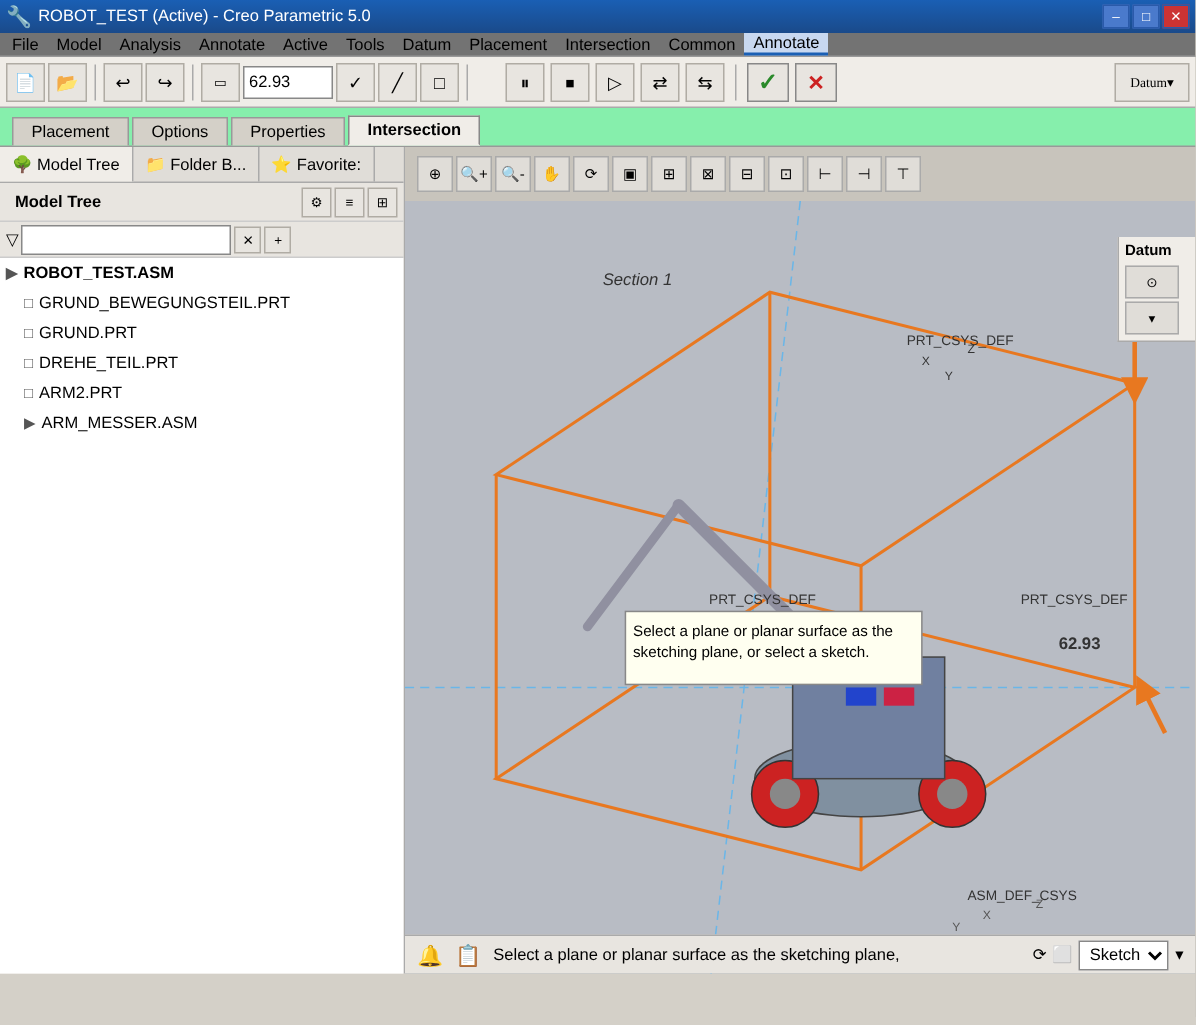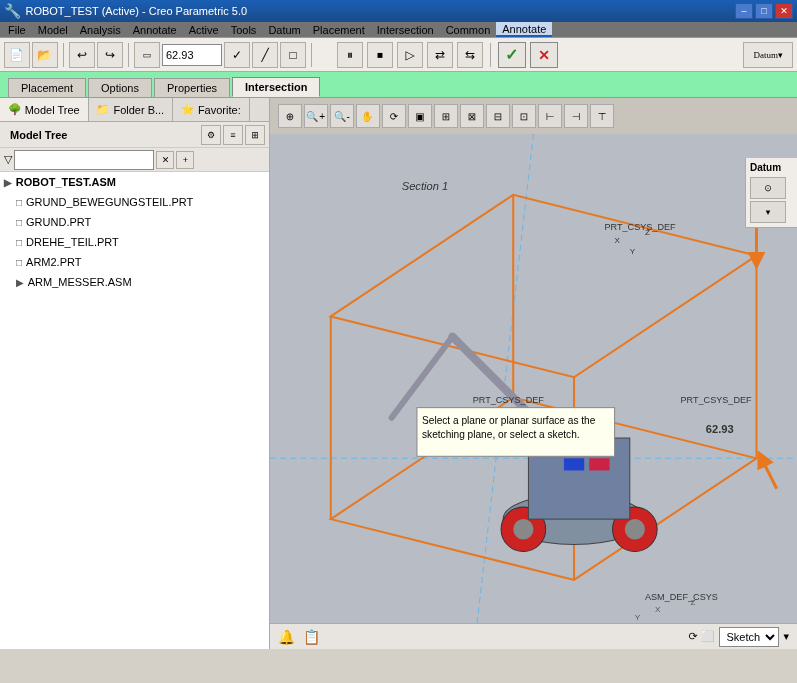--- a/index.html
+++ b/index.html
@@ -455,20 +455,21 @@
 
     <div class="datum-panel">
       <div style="font-size:10px; font-weight:bold; margin-bottom:4px;">Datum</div>
       <div class="vp-btn" style="margin-bottom:2px; font-size:9px; width:36px; height:22px;">⊙</div>
       <div class="vp-btn" style="font-size:9px; width:36px; height:22px;">▾</div>
     </div>
 
     <div class="status-bar">
       <span style="font-size:14px;">🔔</span>
       <span style="font-size:14px;">📋</span>
+      <span>Select a plane or planar surface as the sketching plane,</span>
       <div class="status-right">
         <span>⟳</span>
         <span>⬜</span>
         <select class="status-dropdown">
           <option>Sketch</option>
         </select>
         <span>▾</span>
       </div>
     </div>
 

